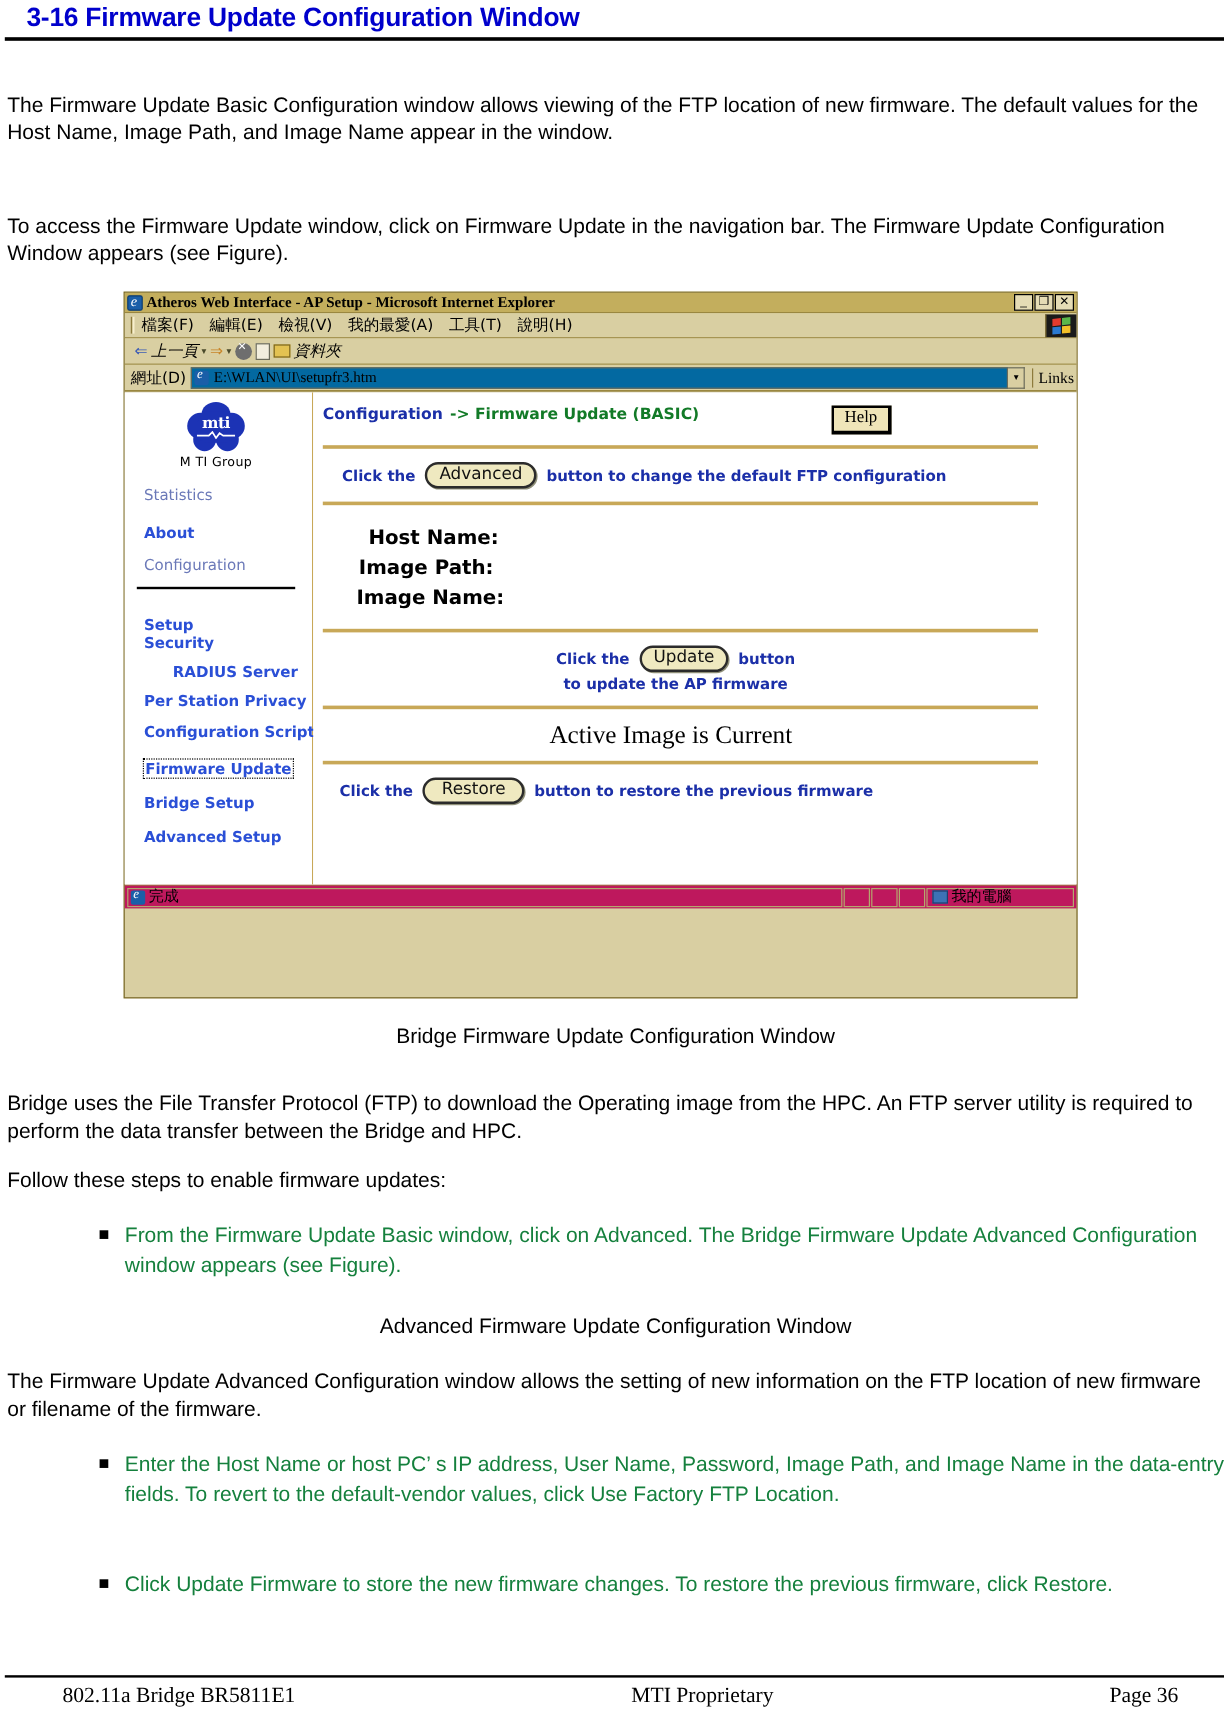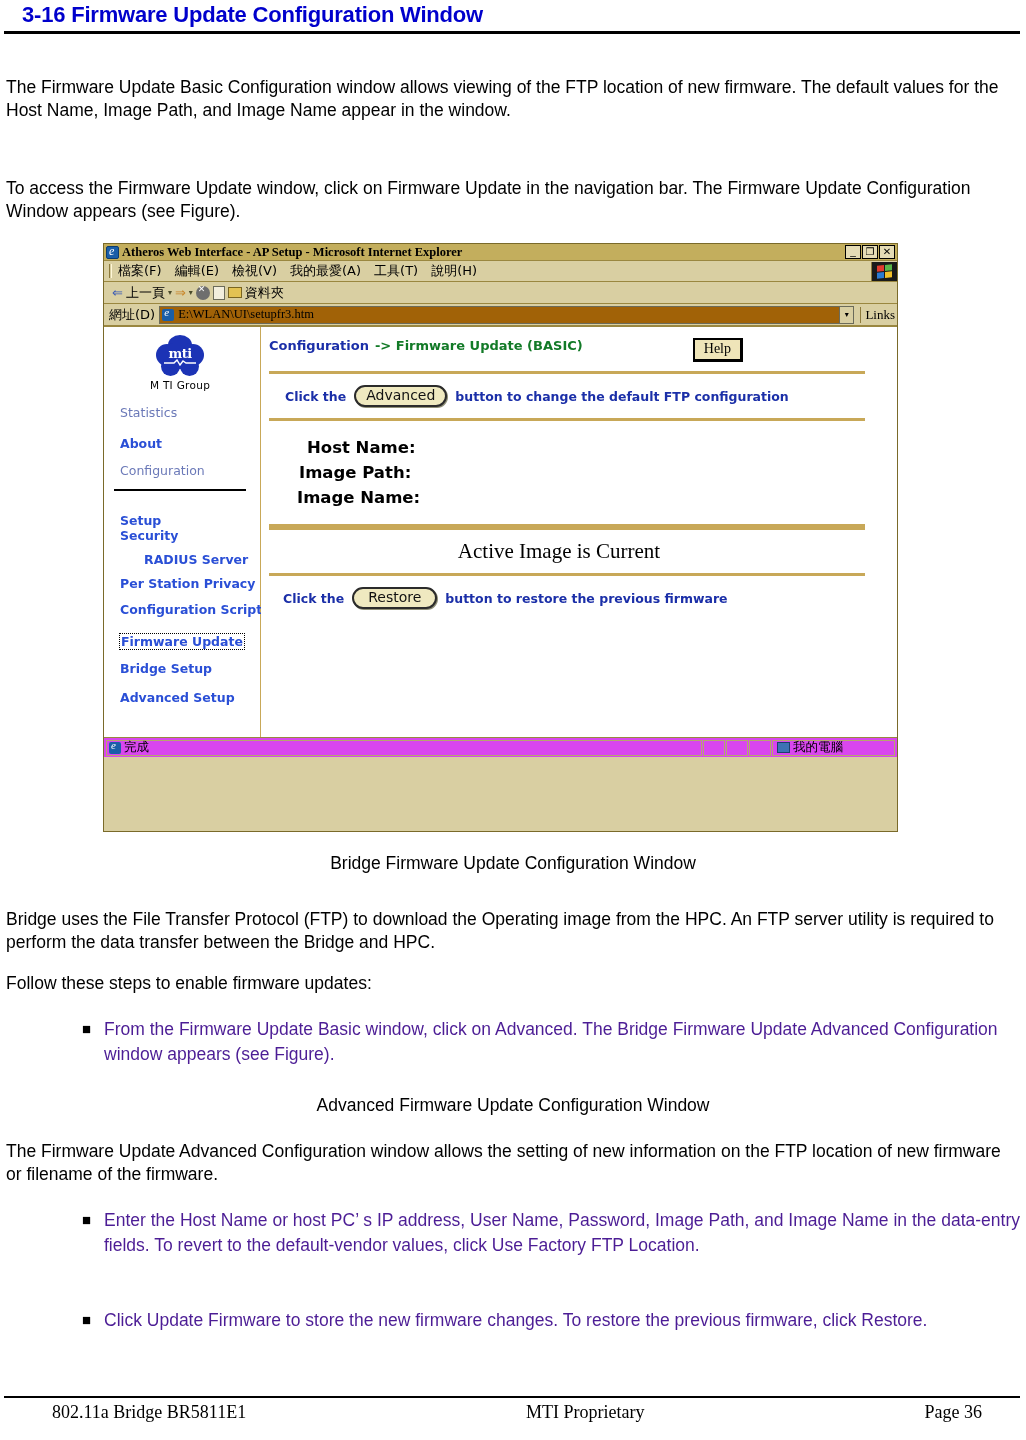--- a/index.html
+++ b/index.html
@@ -60,21 +60,21 @@
     width: 22px;
     flex: 0 0 22px;
     font-size: 15px;
     line-height: 23px;
     color: #000;
     text-align: left;
   }
   .bullet-text {
     font-size: 17.5px;
     line-height: 25px;
-    color: #4c1d95;
+    color: #15803d;
   }
   .bullet-text.just { text-align: justify; }
 
   
   .footer-rule {
     position: absolute;
     left: 4px; top: 1396px;
     width: 1016px; height: 2px;
     background: #000;
   }
@@ -199,20 +199,21 @@
     display: flex;
     align-items: center;
     padding-left: 5px;
     gap: 3px;
   }
   .tb-text {
     font-size: 13px;
     color: #000;
     font-family: "DejaVu Sans", sans-serif;
     white-space: nowrap;
+    font-style: italic;
   }
   .tb-arrow-back { color: #3b5bb5; font-size: 13px; }
   .tb-arrow-fwd  { color: #c8862a; font-size: 13px; }
   .tb-caret { color: #4a4a2a; font-size: 8px; }
   .tb-circle {
     width: 14px; height: 14px;
     border-radius: 50%;
     background: #6e6e6e;
     position: relative;
   }
@@ -244,21 +245,21 @@
   .addr-label {
     font-size: 13px;
     color: #000;
     margin-right: 4px;
     font-family: "DejaVu Sans", sans-serif;
     white-space: nowrap;
   }
   .addr-input {
     flex: 1 1 auto;
     height: 18px;
-    background: #a16207;
+    background: #0369a1;
     border: 1px solid #6b6b5a;
     display: flex;
     align-items: center;
     padding-left: 2px;
     overflow: hidden;
   }
   .addr-ico {
     width: 12px; height: 12px;
     background: #1a5ea8;
     border-radius: 2px;
@@ -449,21 +450,21 @@
     text-align: center;
     font-family: "Liberation Serif", serif;
     font-size: 21px;
     color: #000;
     padding: 9px 40px 9px 0;
   }
 
   
   .ie-status {
     height: 20px;
-    background: #d946ef;
+    background: #be185d;
     border-top: 1px solid #9a8740;
     display: flex;
     align-items: center;
     padding: 0 2px;
     gap: 1px;
   }
   .status-main {
     flex: 1 1 auto;
     height: 16px;
     border: 1px solid #b5a76e;
@@ -632,20 +633,26 @@
         <div class="hr-gold"></div>
 
         <div class="sect">
           <div class="field-row">Host Name:</div>
           <div class="field-row r2">Image Path:</div>
           <div class="field-row r3">Image Name:</div>
         </div>
 
         <div class="hr-gold"></div>
 
+        <div class="sect line-center" style="padding-right:40px;">
+          <span class="inline-txt">Click the</span>
+          <span class="pill">Update</span>
+          <span class="inline-txt">button</span>
+          <div class="inline-txt" style="display:block;margin-top:2px;">to update the AP firmware</div>
+        </div>
 
         <div class="hr-gold"></div>
 
         <div class="active-line">Active Image is Current</div>
 
         <div class="hr-gold"></div>
 
         <div class="sect" style="padding-left:22px;">
           <span class="inline-txt">Click the</span>
           <span class="pill" style="padding:0 14px 2px;">Restore</span>

